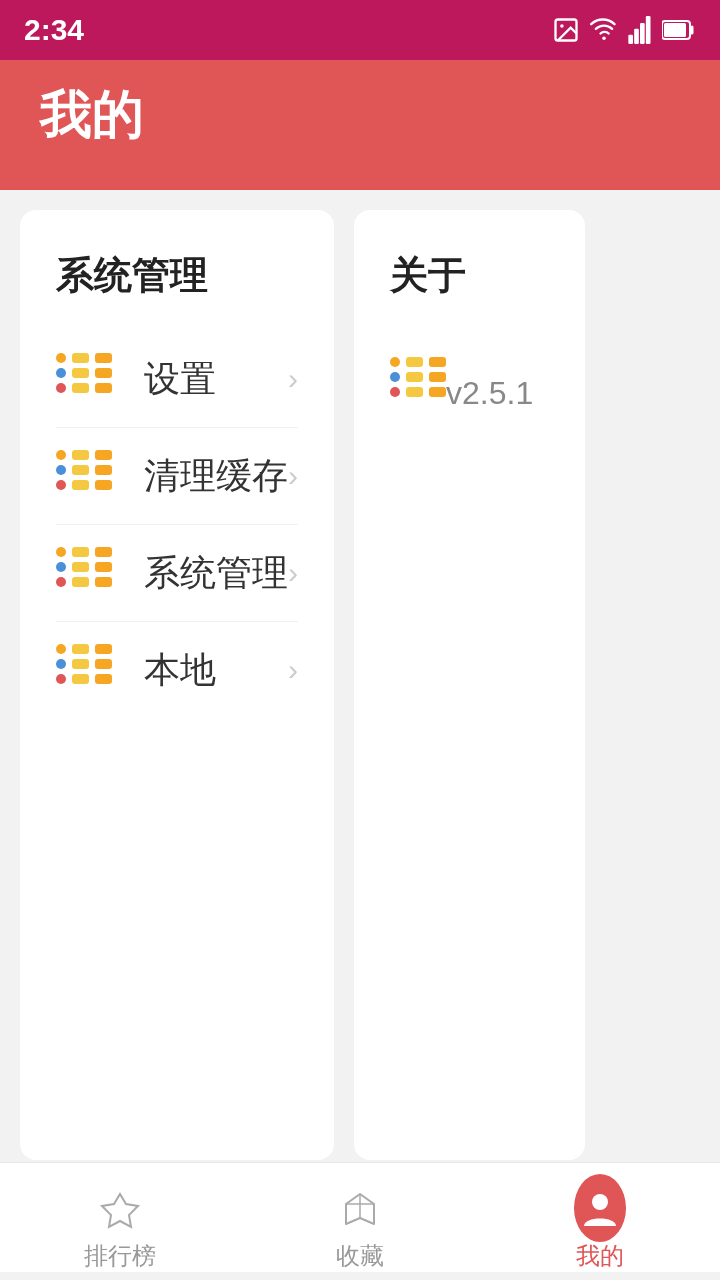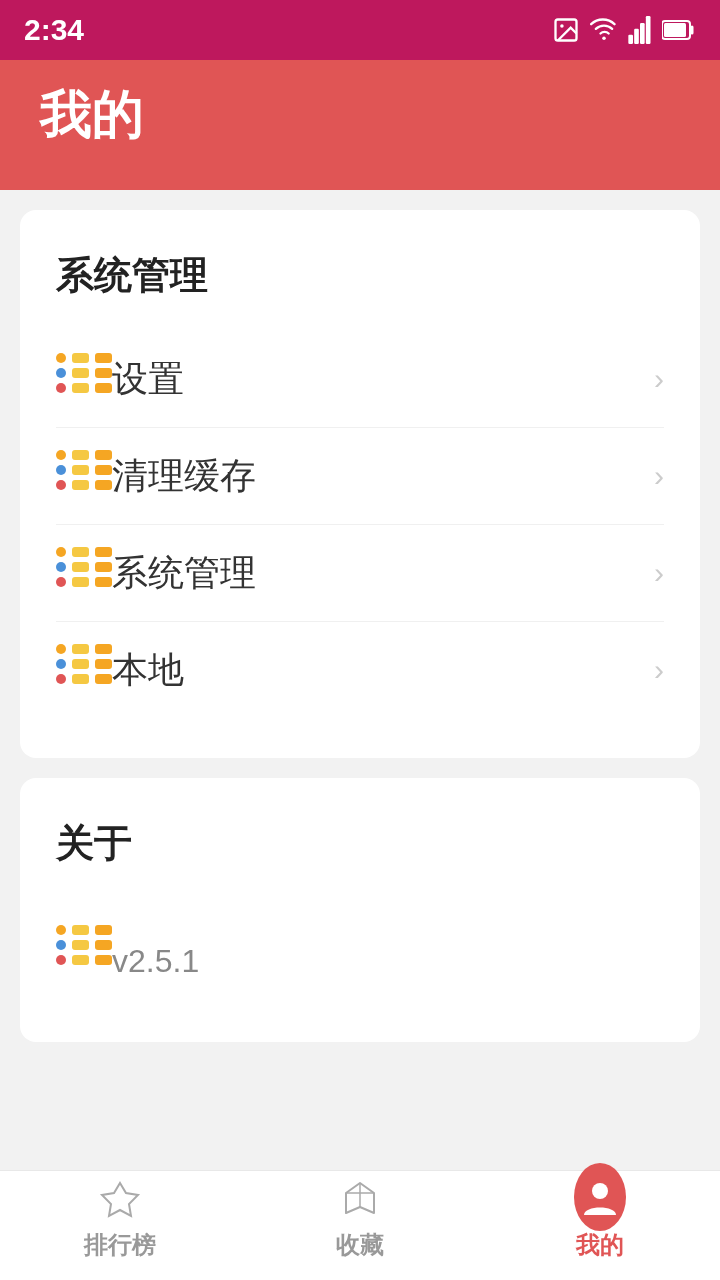--- a/index.html
+++ b/index.html
@@ -42,21 +42,20 @@
       color: white;
       font-size: 52px;
       font-weight: 600;
     }
 
     
     .content {
       flex: 1;
       padding: 20px 20px 120px 20px;
       display: flex;
-      flex-direction: column;
       gap: 20px;
     }
 
     
     .card {
       background: white;
       border-radius: 16px;
       padding: 40px 36px;
     }
 
@@ -106,47 +105,47 @@
     .dot-orange { background: #f5a623; }
     .dot-blue   { background: #4a90d9; }
     .dot-red    { background: #e05555; }
     .bar-yellow { background: #f5c842; }
     .bar-orange { background: #f5a623; }
 
     .menu-label {
       flex: 1;
       font-size: 36px;
       color: #333;
+      margin-left: 32px;
     }
 
     .menu-value {
       font-size: 32px;
       color: #888;
       margin-right: 16px;
       margin-top: 22px;
     }
 
     .chevron {
       font-size: 30px;
       color: #ccc;
     }
 
     
     .bottom-nav {
       position: fixed;
-      bottom: 0;
+      bottom: 8px;
       left: 0;
       width: 720px;
       height: 110px;
       background: white;
       border-top: 1px solid #e8e8e8;
       display: flex;
-      align-items: flex-start;
+      align-items: flex-end;
       justify-content: space-around;
-      font-weight: bold;
     }
 
     .nav-item {
       display: flex;
       flex-direction: column;
       align-items: center;
       gap: 6px;
       cursor: pointer;
       width: 200px;
     }

